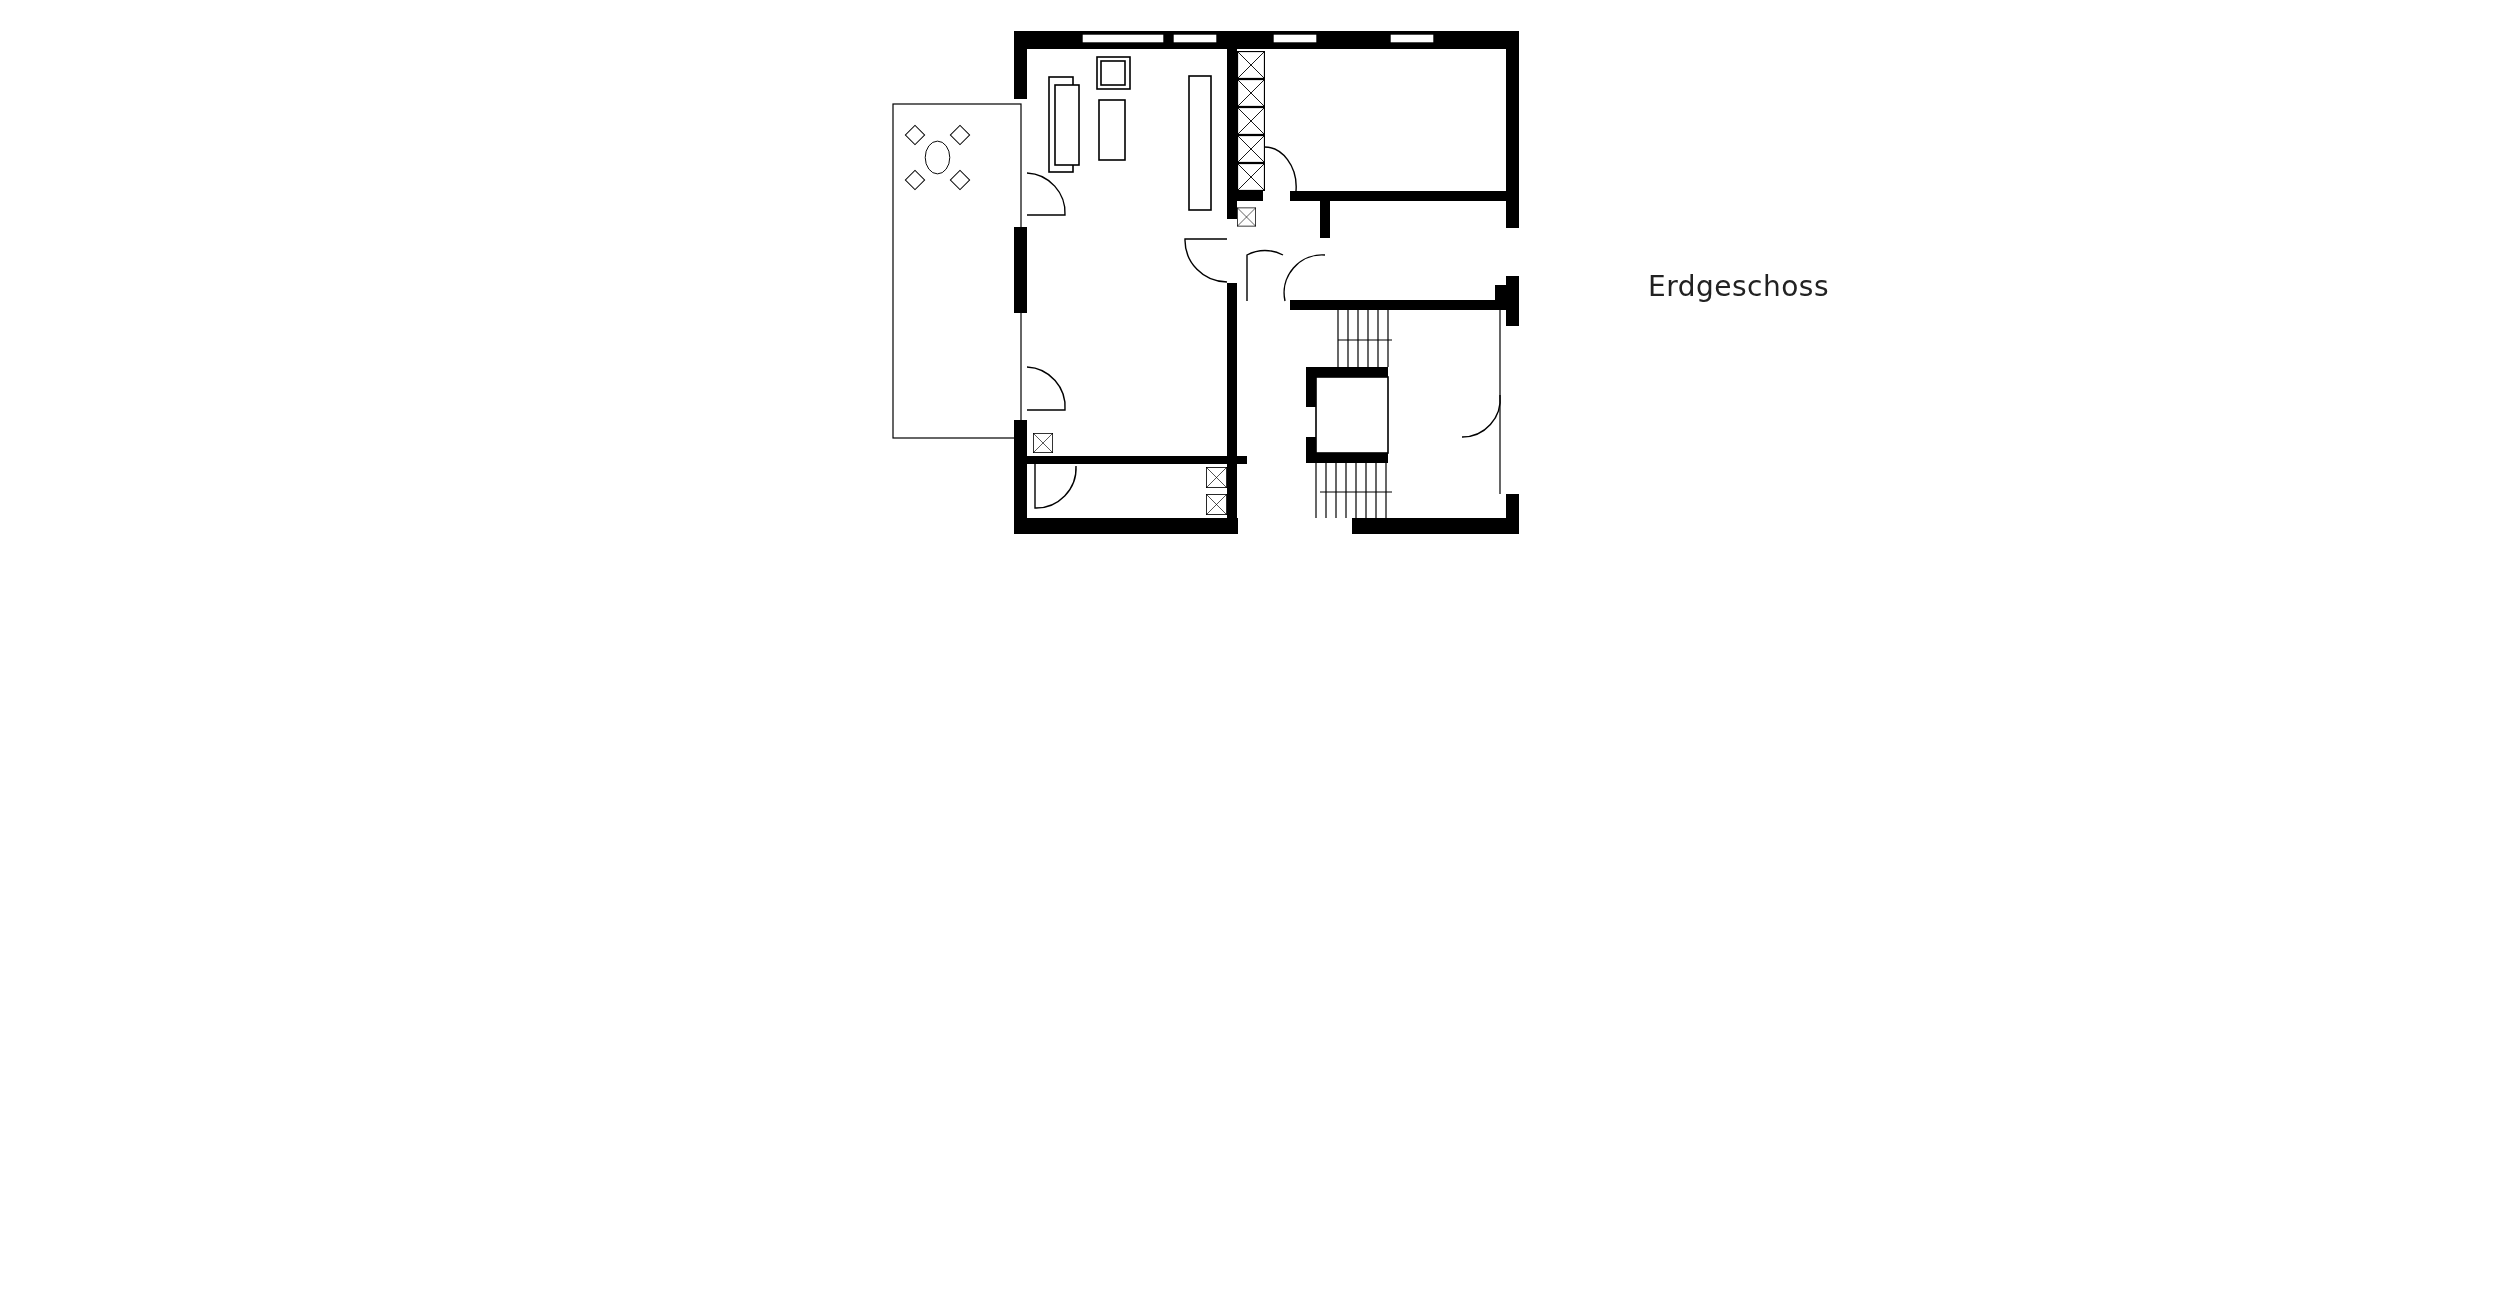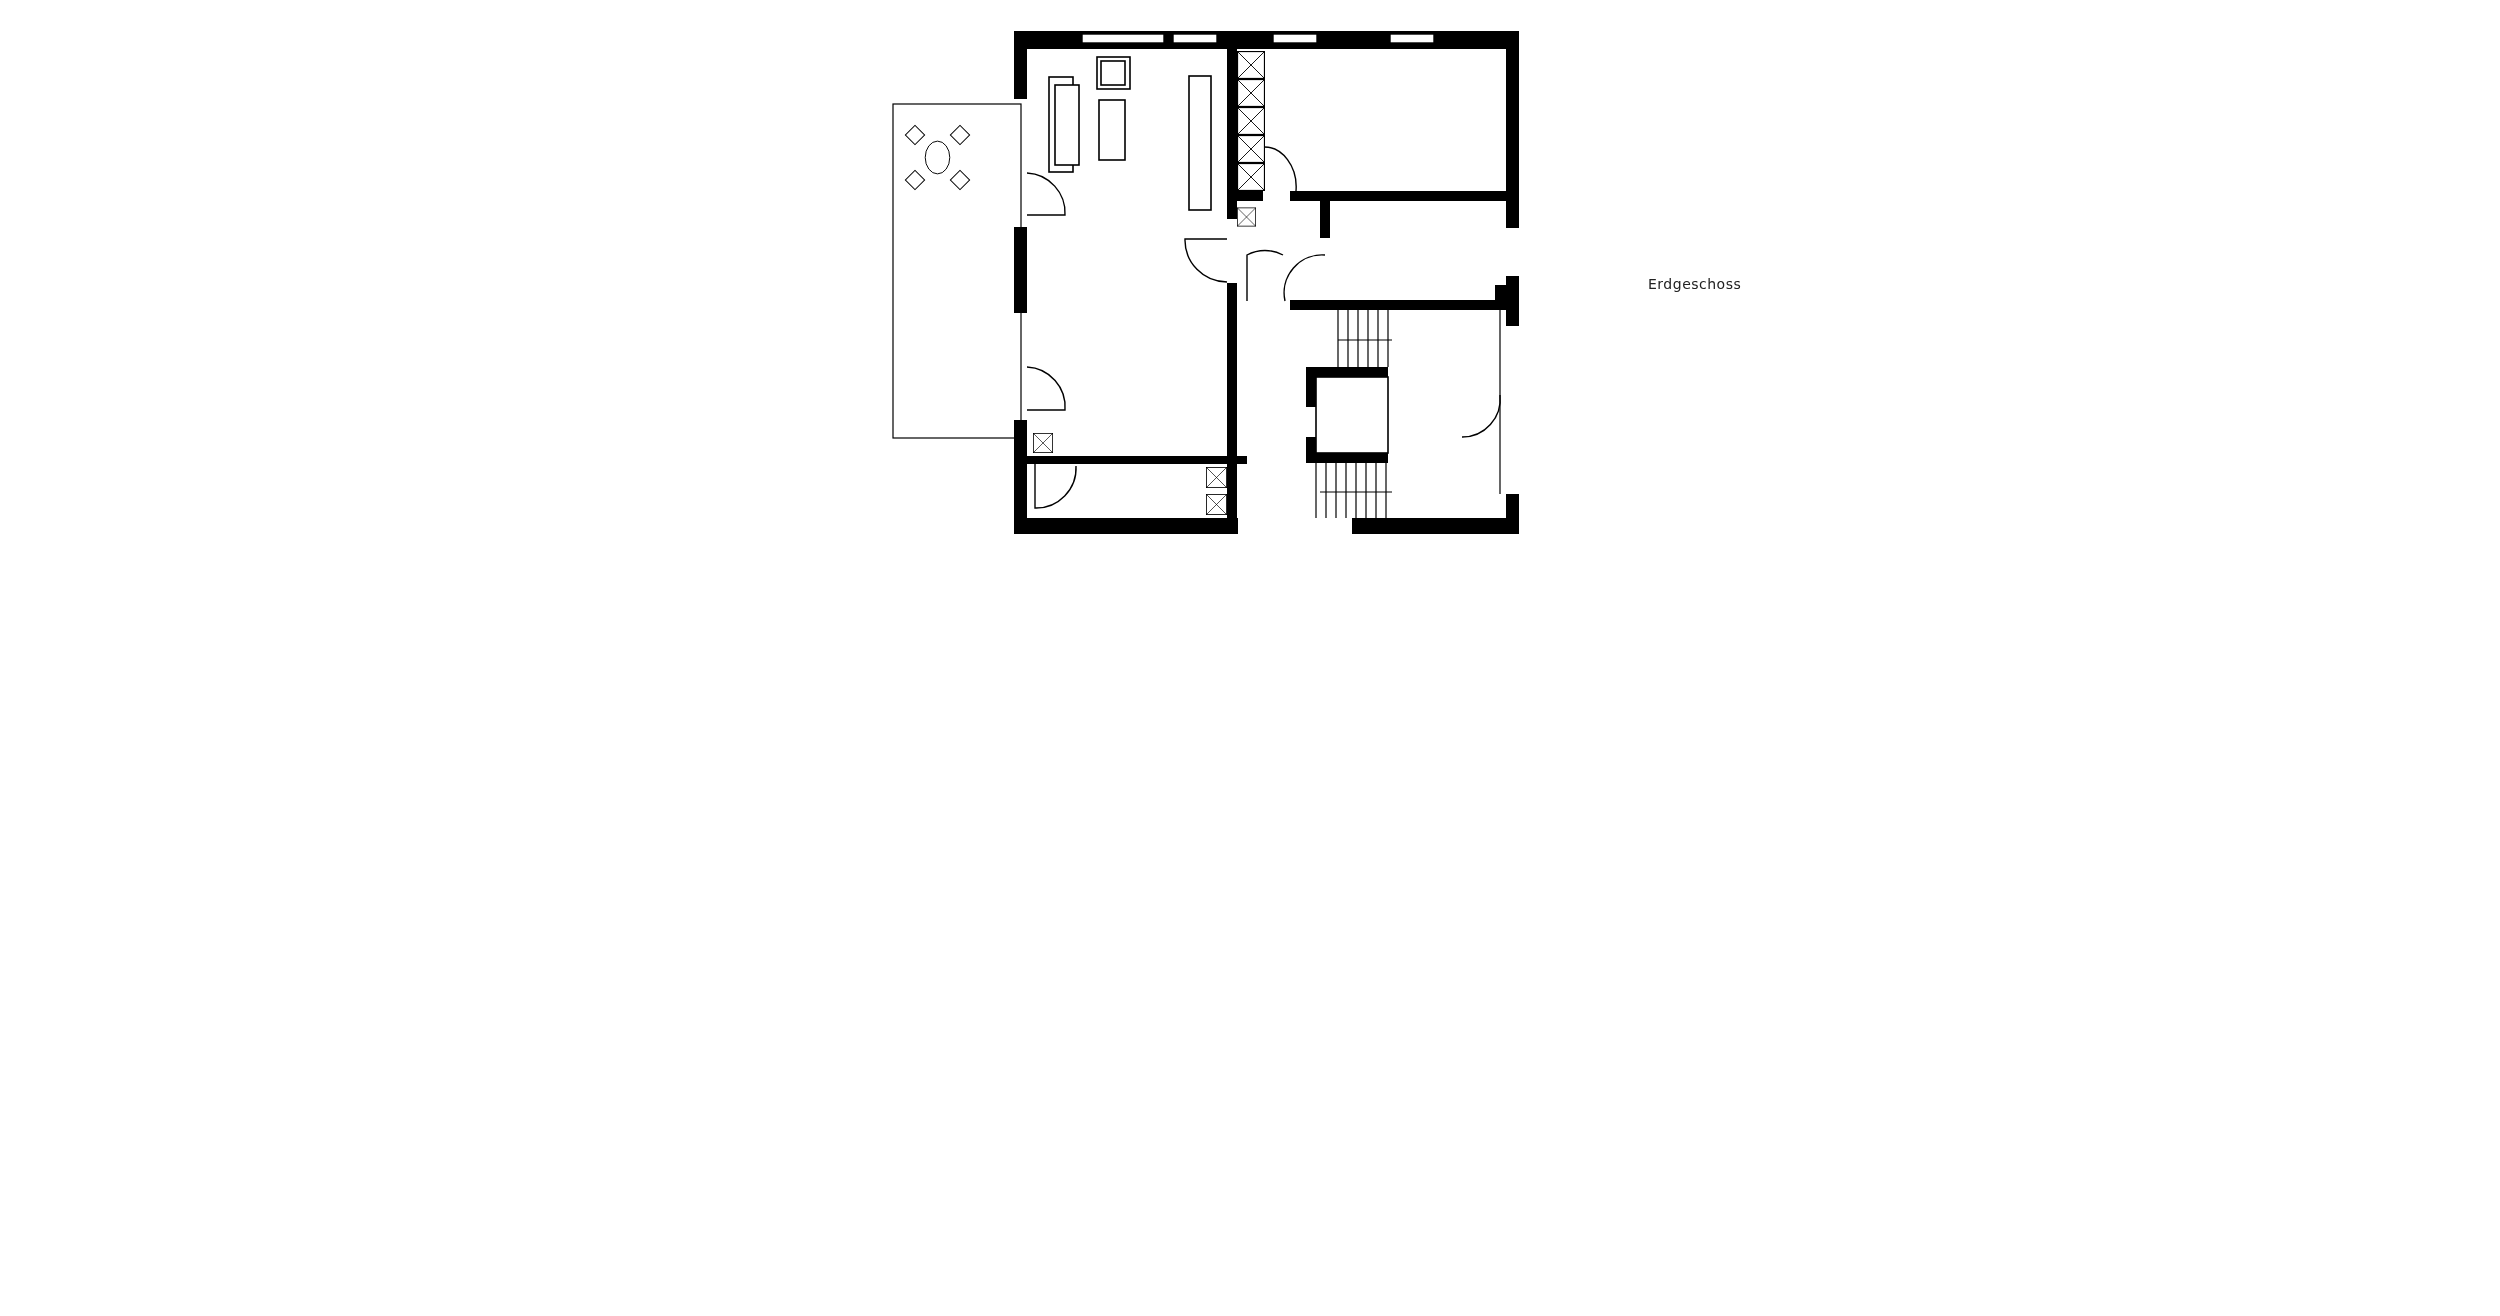--- a/index.html
+++ b/index.html
@@ -4,21 +4,21 @@
 <style>
   html, body { margin: 0; padding: 0; background: #ffffff; }
   body { width: 2500px; height: 1316px; overflow: hidden; position: relative; font-family: "DejaVu Sans", sans-serif; }
   #plan { position: absolute; left: 0; top: 0; width: 2500px; height: 1316px; }
   .w { fill: #000; }
   .ln { fill: none; stroke: #000; stroke-width: 1.6; }
   .thin { fill: none; stroke: #000; stroke-width: 1.2; }
   .fur { fill: #fff; stroke: #000; stroke-width: 1.6; }
   .win { fill: #fff; stroke: #000; stroke-width: 1.4; }
   .arc { fill: none; stroke: #000; stroke-width: 1.4; }
-  #floor-label { position: absolute; left: 1648px; top: 276px; font-size: 14px; color: #222; letter-spacing: 0.5px; font-family: "DejaVu Sans", sans-serif; }
+  #floor-label { position: absolute; left: 1648px; top: 270px; font-size: 28px; color: #222; letter-spacing: 0.5px; font-family: "DejaVu Sans", sans-serif; }
 </style>
 </head>
 <body>
 
 <svg id="plan" viewBox="0 0 2500 1316" xmlns="http://www.w3.org/2000/svg">
   <defs>
 
     <symbol id="xbox" viewBox="0 0 40 40">
       <rect x="0.8" y="0.8" width="38.4" height="38.4" fill="#fff" stroke="#000" stroke-width="1.6"></rect>
       <line x1="0" y1="0" x2="40" y2="40" stroke="#000" stroke-width="1.3"></line>

